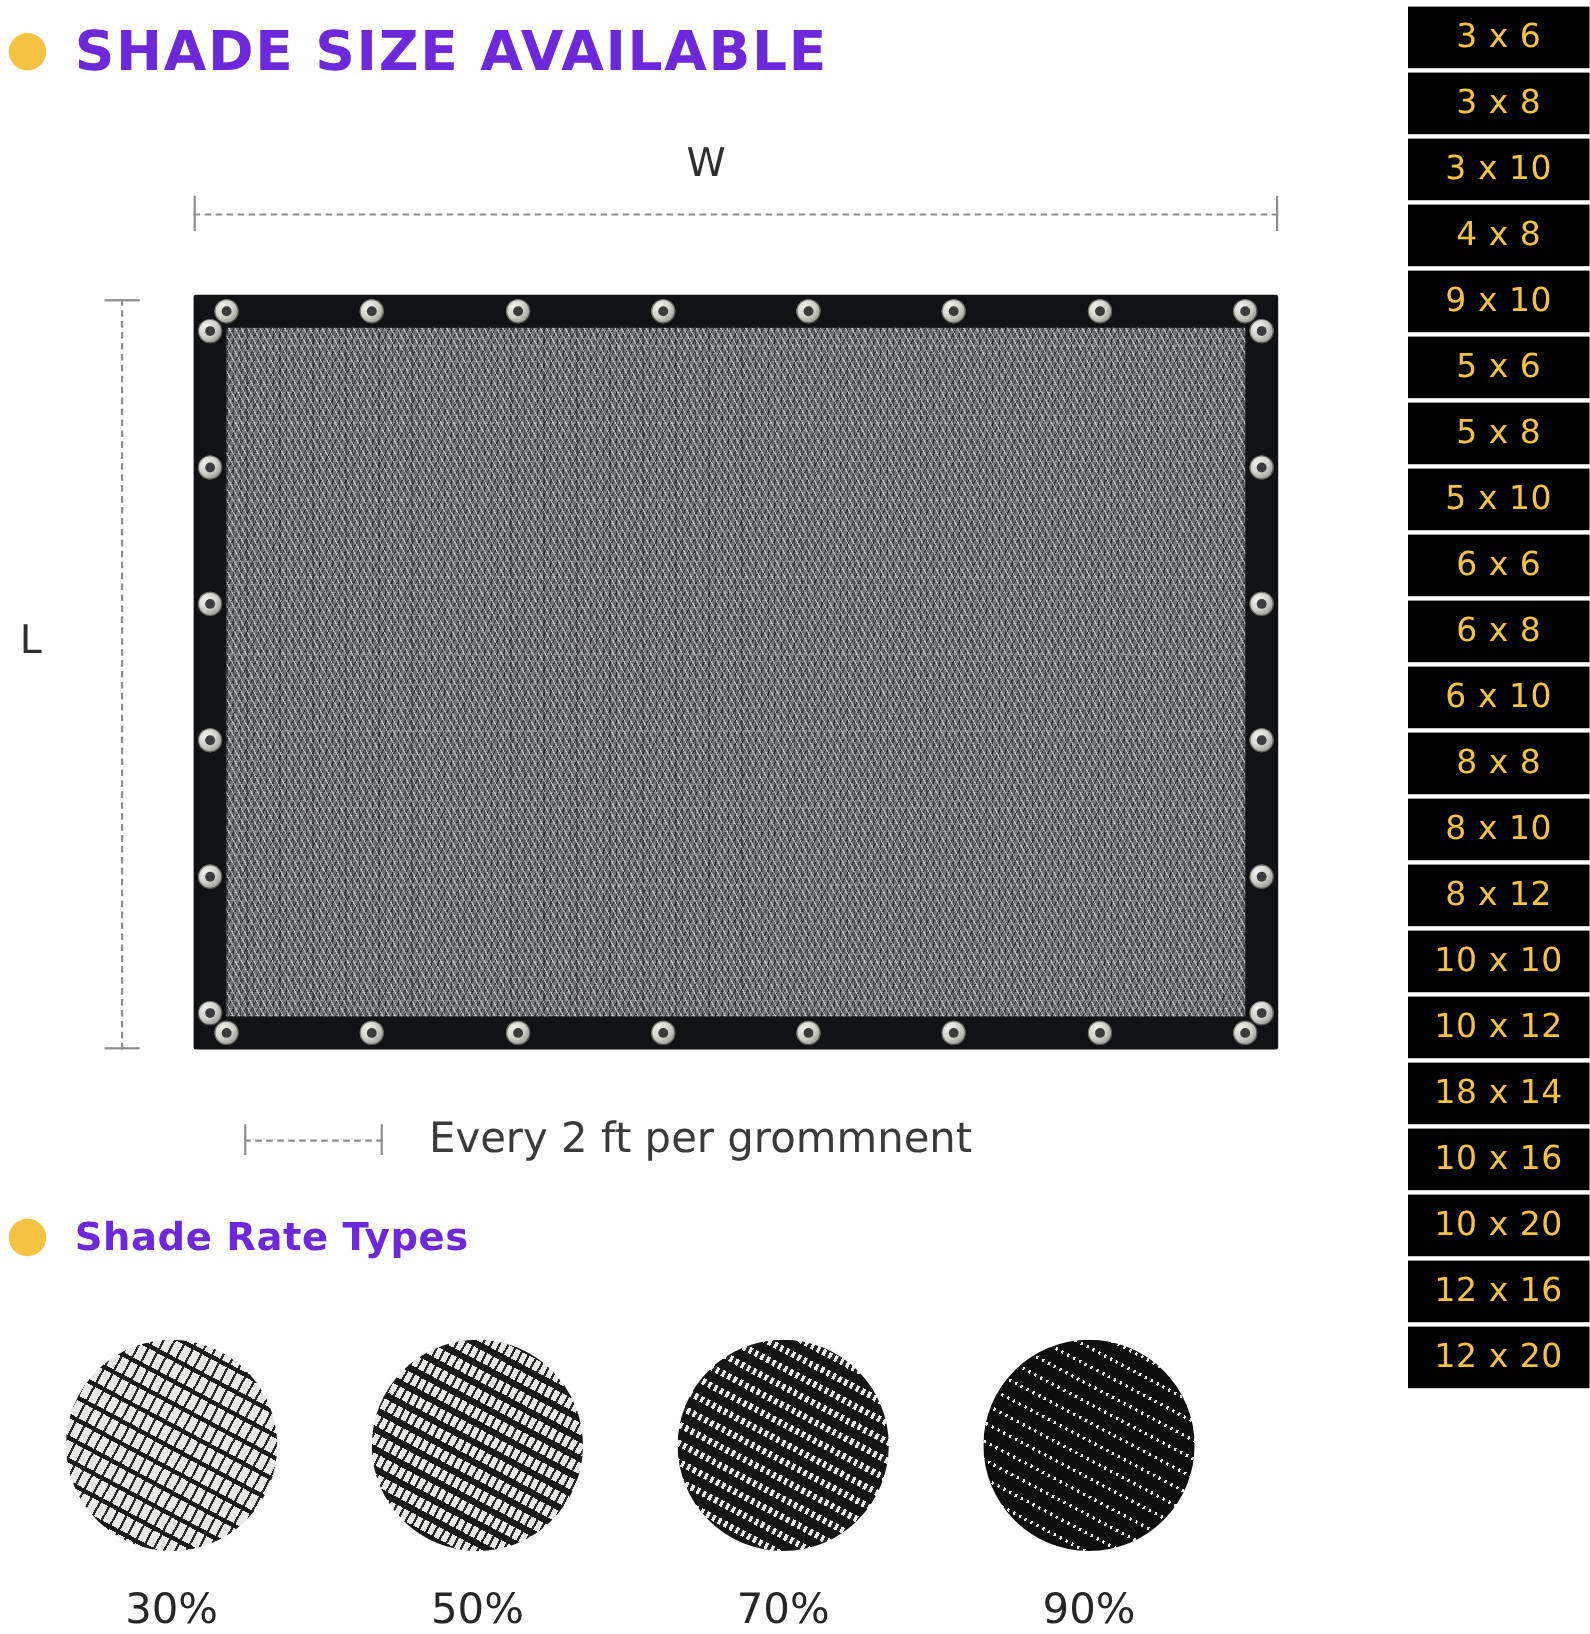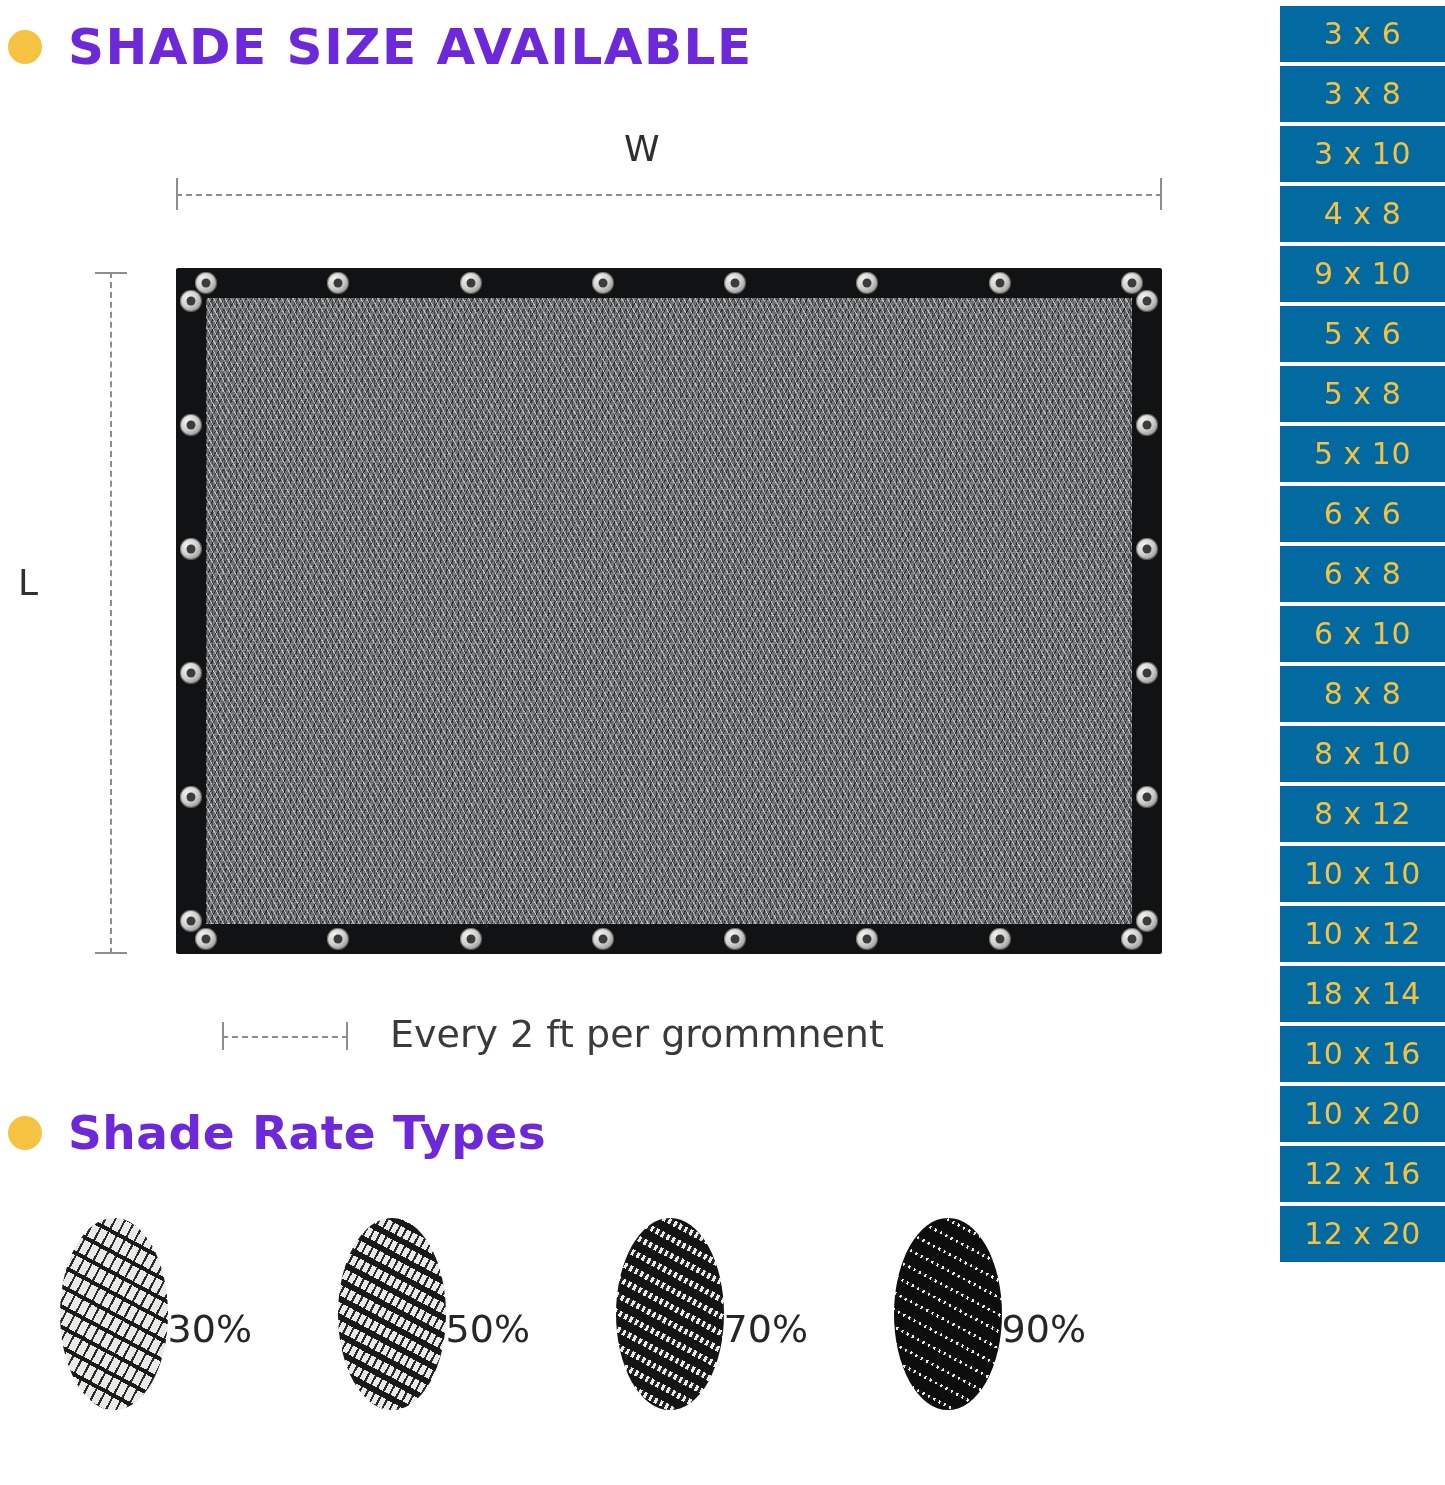--- a/index.html
+++ b/index.html
@@ -41,21 +41,21 @@
   #heading-main .heading-text {
     font-size: 50px;
     margin-left: 26px;
     letter-spacing: 1.5px;
   }
   #heading-sub {
     left: 8px;
     top: 1105px;
   }
   #heading-sub .heading-text {
-    font-size: 47px;
+    font-size: 35px;
     margin-left: 26px;
   }
 
   
   .panel-wrap {
     position: absolute;
     left: 176px;
     top: 268px;
     width: 986px;
     height: 686px;
@@ -183,21 +183,21 @@
     position: absolute;
     left: 60px;
     top: 1218px;
     width: 1150px;
     display: flex;
     gap: 86px;
   }
   .rate-item {
     width: 192px;
     display: flex;
-    flex-direction: row;
+    flex-direction: column;
     align-items: center;
   }
   .rate-circle {
     width: 192px;
     height: 192px;
     border-radius: 50%;
     background-color: #e9e9e7;
     overflow: hidden;
     position: relative;
   }
@@ -232,21 +232,21 @@
   .size-list {
     position: absolute;
     right: 0;
     top: 6px;
     width: 165px;
     display: flex;
     flex-direction: column;
     gap: 4px;
   }
   .size-chip {
-    background: #0369a1;
+    background: #000000;
     color: #f5c242;
     font-size: 30px;
     text-align: center;
     padding: 10px 0 11px 0;
     letter-spacing: 0.5px;
     font-family: "DejaVu Sans", sans-serif;
   }
 </style>
 </head>
 <body>

